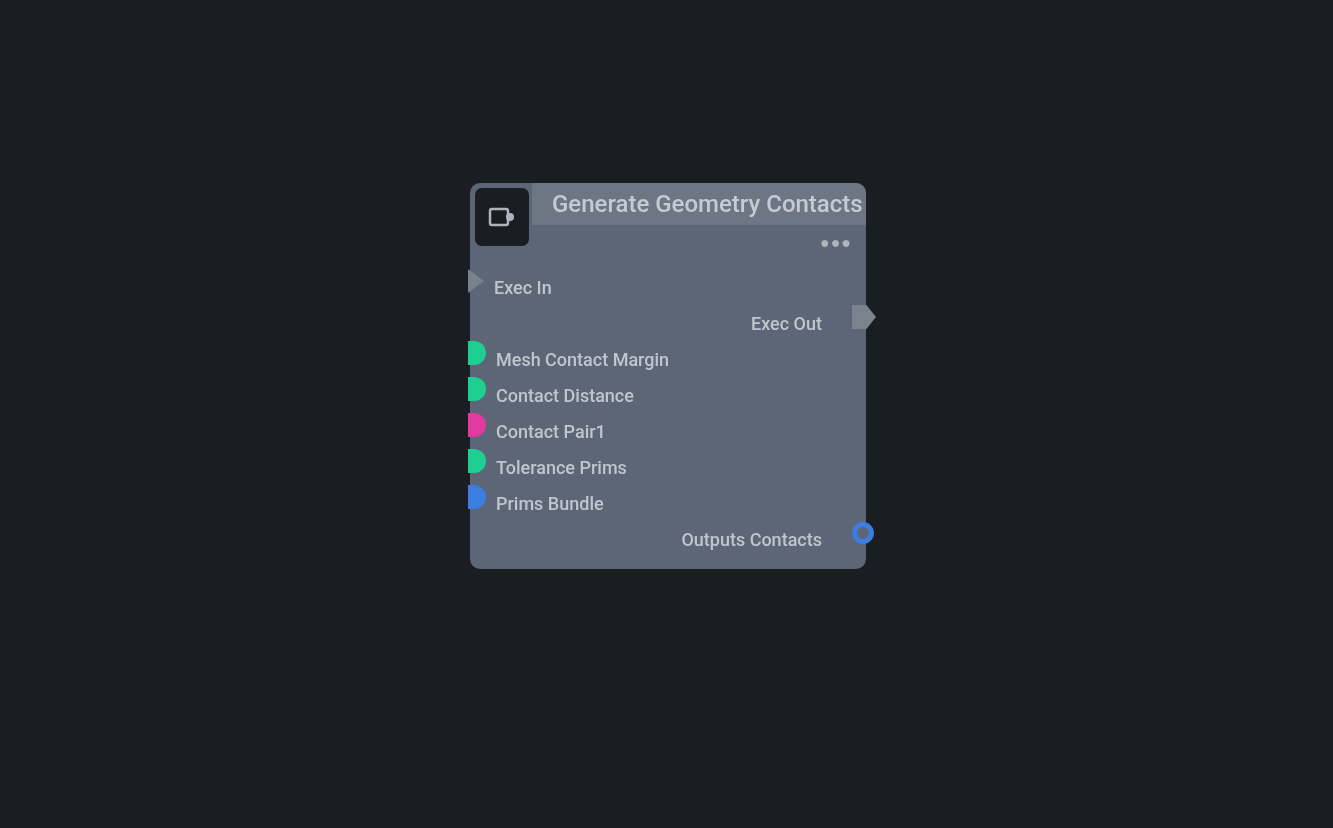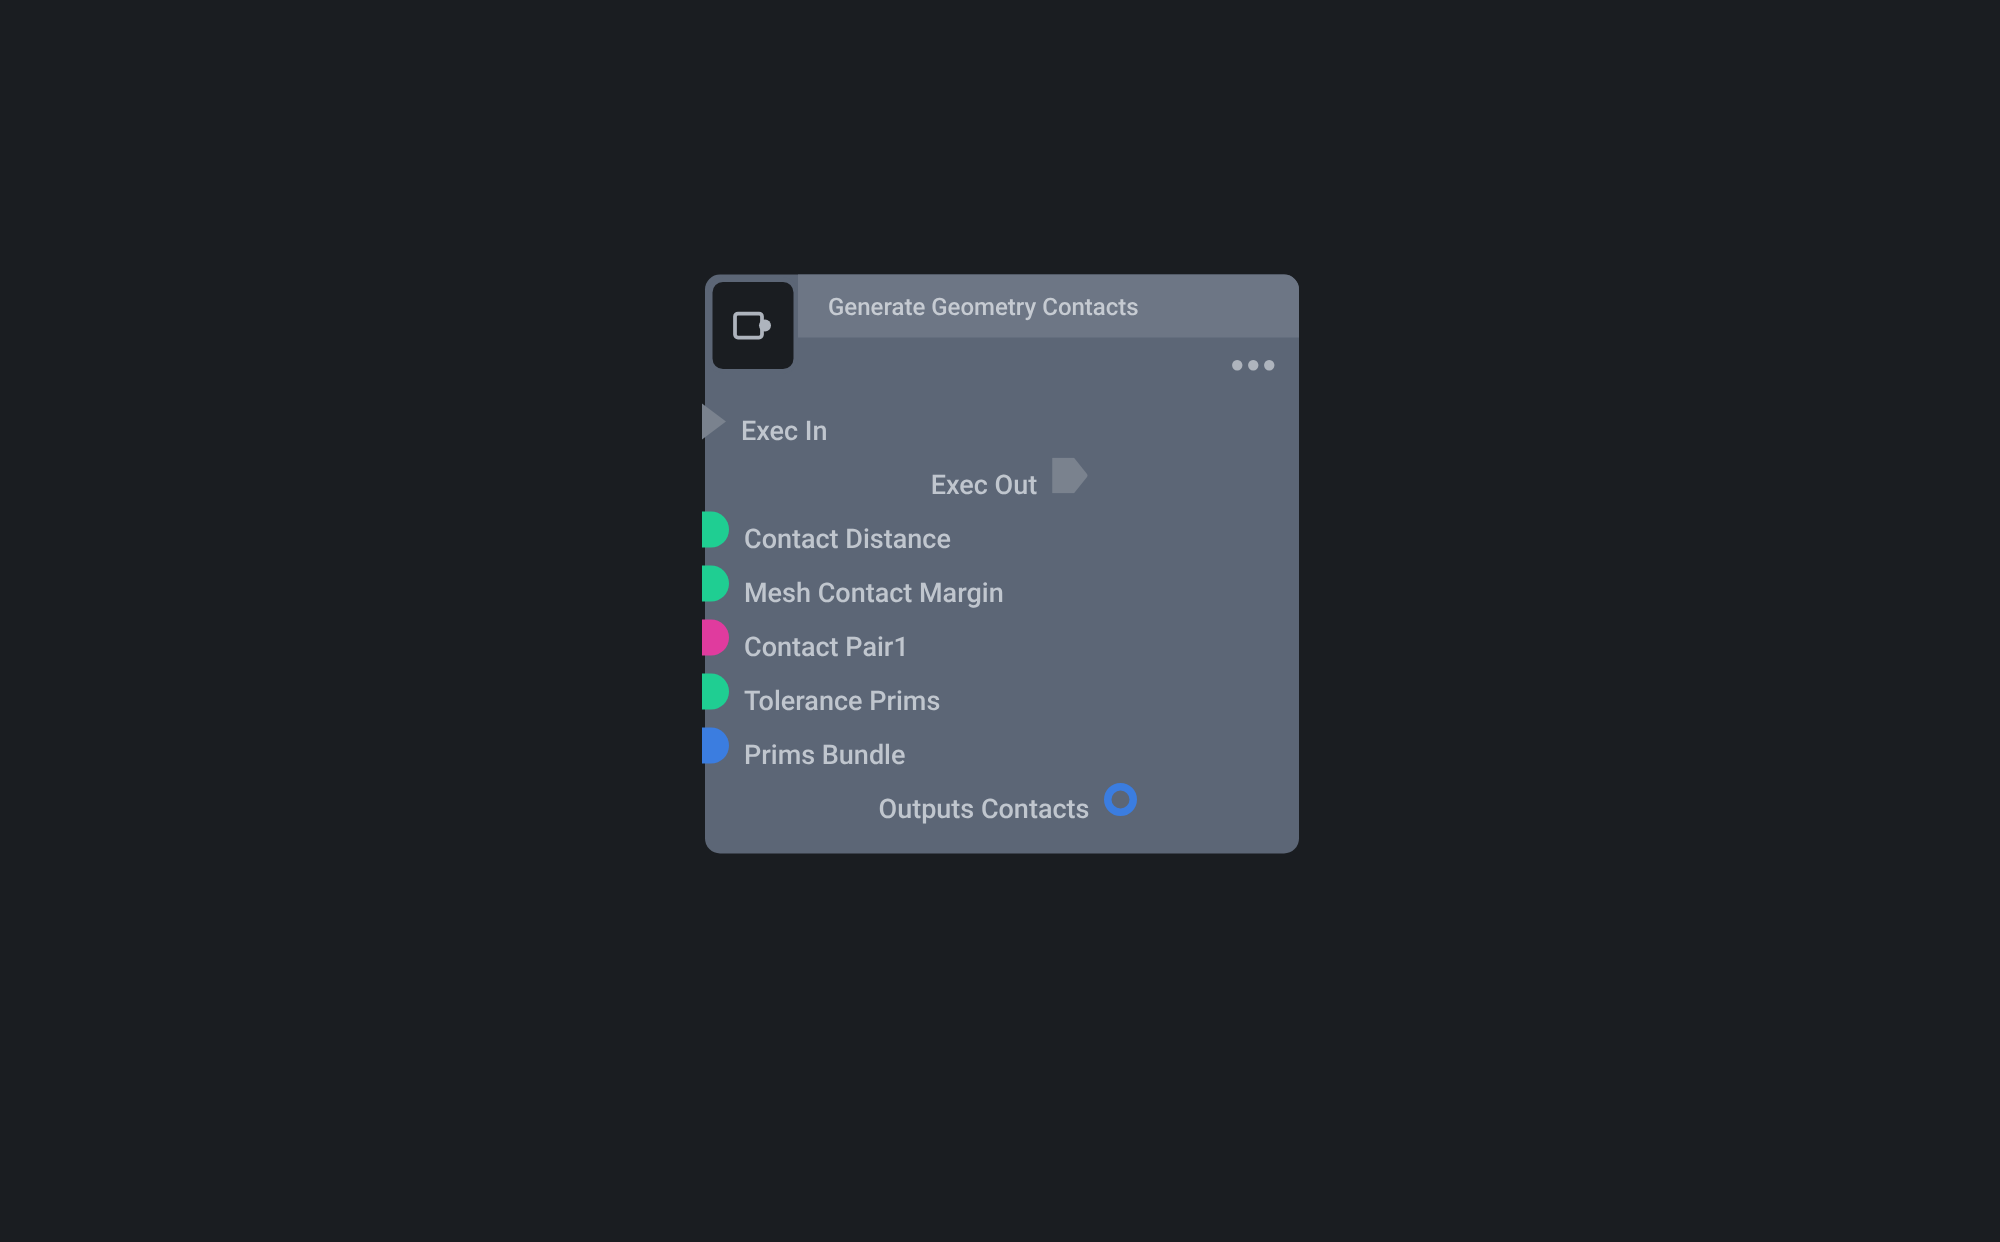--- a/index.html
+++ b/index.html
@@ -58,21 +58,21 @@
       height: 42px;
       background-color: #6d7685;
       border-radius: 0 10px 0 0;
       display: flex;
       align-items: center;
       padding-left: 20px;
     }
 
     .node-title {
       color: #c6cbd2;
-      font-size: 16px;
+      font-size: 24px;
       font-weight: 500;
     }
 
     .node-menu {
       position: absolute;
       right: 14px;
       top: 50px;
       color: #aeb4bd;
       font-size: 16px;
       letter-spacing: 1px;
@@ -90,22 +90,23 @@
       height: 36px;
       position: relative;
     }
 
     .port-row.input-row {
       justify-content: flex-start;
       padding-left: 0;
     }
 
     .port-row.output-row {
-      justify-content: center;
+      justify-content: flex-end;
       padding-right: 0;
+      gap: 20px;
     }
 
     .port-connector {
       width: 18px;
       height: 24px;
       flex-shrink: 0;
       margin-left: -2px;
     }
 
     .port-connector.half-circle-right {
@@ -180,26 +181,26 @@
       <span class="port-label">Exec In</span>
     </div>
 
     <div class="port-row output-row">
       <span class="port-label output-label">Exec Out</span>
       <div class="exec-arrow-out"></div>
     </div>
 
     <div class="port-row input-row">
       <div class="port-connector half-circle-right color-green"></div>
+      <span class="port-label">Mesh Contact Margin</span>
+    </div>
+
+    <div class="port-row input-row">
+      <div class="port-connector half-circle-right color-green"></div>
       <span class="port-label">Contact Distance</span>
-    </div>
-
-    <div class="port-row input-row">
-      <div class="port-connector half-circle-right color-green"></div>
-      <span class="port-label">Mesh Contact Margin</span>
     </div>
 
 
     <div class="port-row input-row">
       <div class="port-connector half-circle-right color-magenta"></div>
       <span class="port-label">Contact Pair1</span>
     </div>
 
     <div class="port-row input-row">
       <div class="port-connector half-circle-right color-green"></div>

